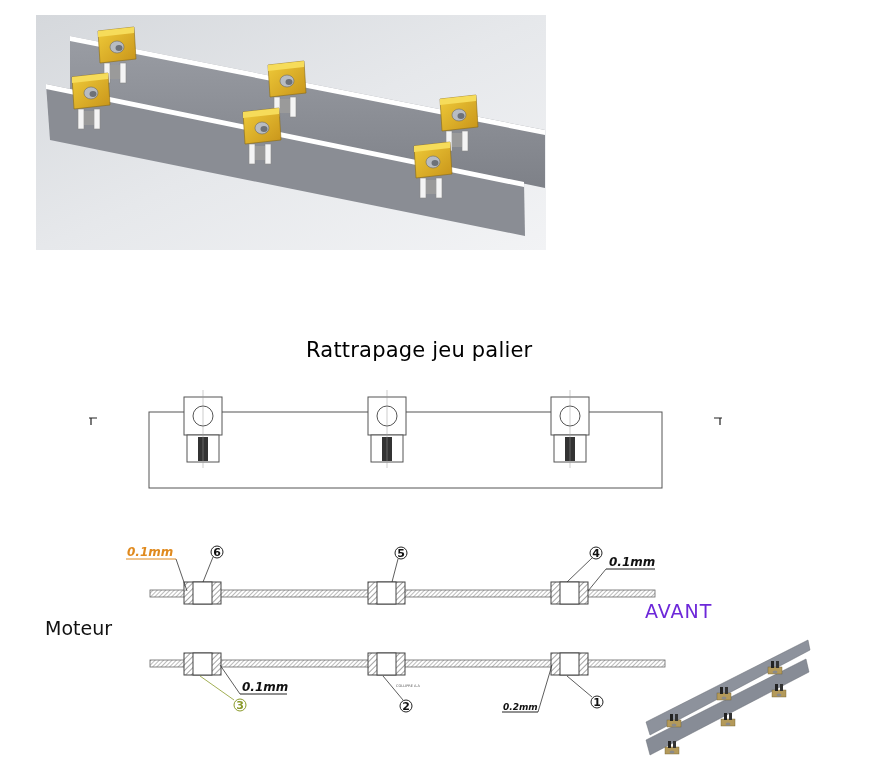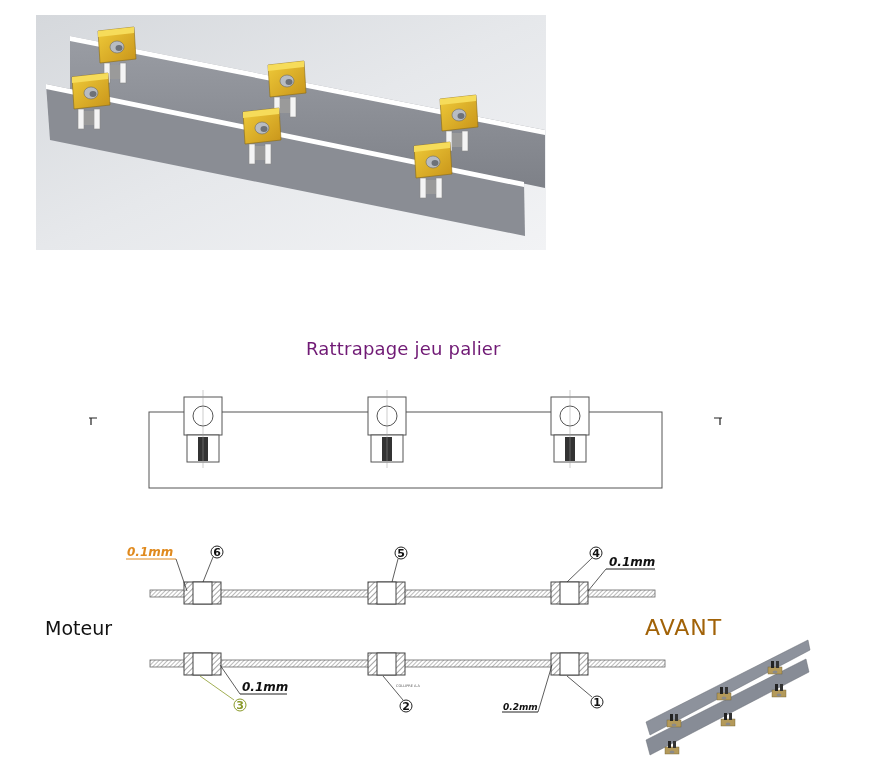--- a/index.html
+++ b/index.html
@@ -1,20 +1,20 @@
 <!DOCTYPE html>
 <html><head>
   <meta charset="utf-8">
   <style>
     html, body { margin: 0; padding: 0; background: #ffffff; }
     body { width: 873px; height: 784px; position: relative; overflow: hidden; font-family: "DejaVu Sans", sans-serif; }
     .abs { position: absolute; }
-    #title { left: 306px; top: 338px; font-size: 18px; color: #701a75; font-family: "DejaVu Sans", sans-serif; letter-spacing: 0.2px; }
+    #title { left: 306px; top: 338px; font-size: 21px; color: #000000; font-family: "DejaVu Sans", sans-serif; letter-spacing: 0.2px; }
     #motor-label { left: 45px; top: 617px; font-size: 19px; color: #111; }
-    #front-label { left: 645px; top: 615px; font-size: 22px; color: #a16207; letter-spacing: 1px; }
+    #front-label { left: 645px; top: 600px; font-size: 19px; color: #6d28d9; letter-spacing: 1px; }
     #drawing { left: 0; top: 0; width: 873px; height: 784px; }
     .dim-text { font-family: "DejaVu Sans", sans-serif; font-style: italic; font-weight: bold; font-size: 12px; }
     .balloon-text { font-family: "DejaVu Sans", sans-serif; font-weight: bold; font-size: 11px; }
   </style>
 </head>
 <body>
 
 <svg id="drawing" class="abs" viewBox="0 0 873 784" xmlns="http://www.w3.org/2000/svg">
   <defs>
     <linearGradient id="bg3d" x1="0" y1="0" x2="1" y2="1">

